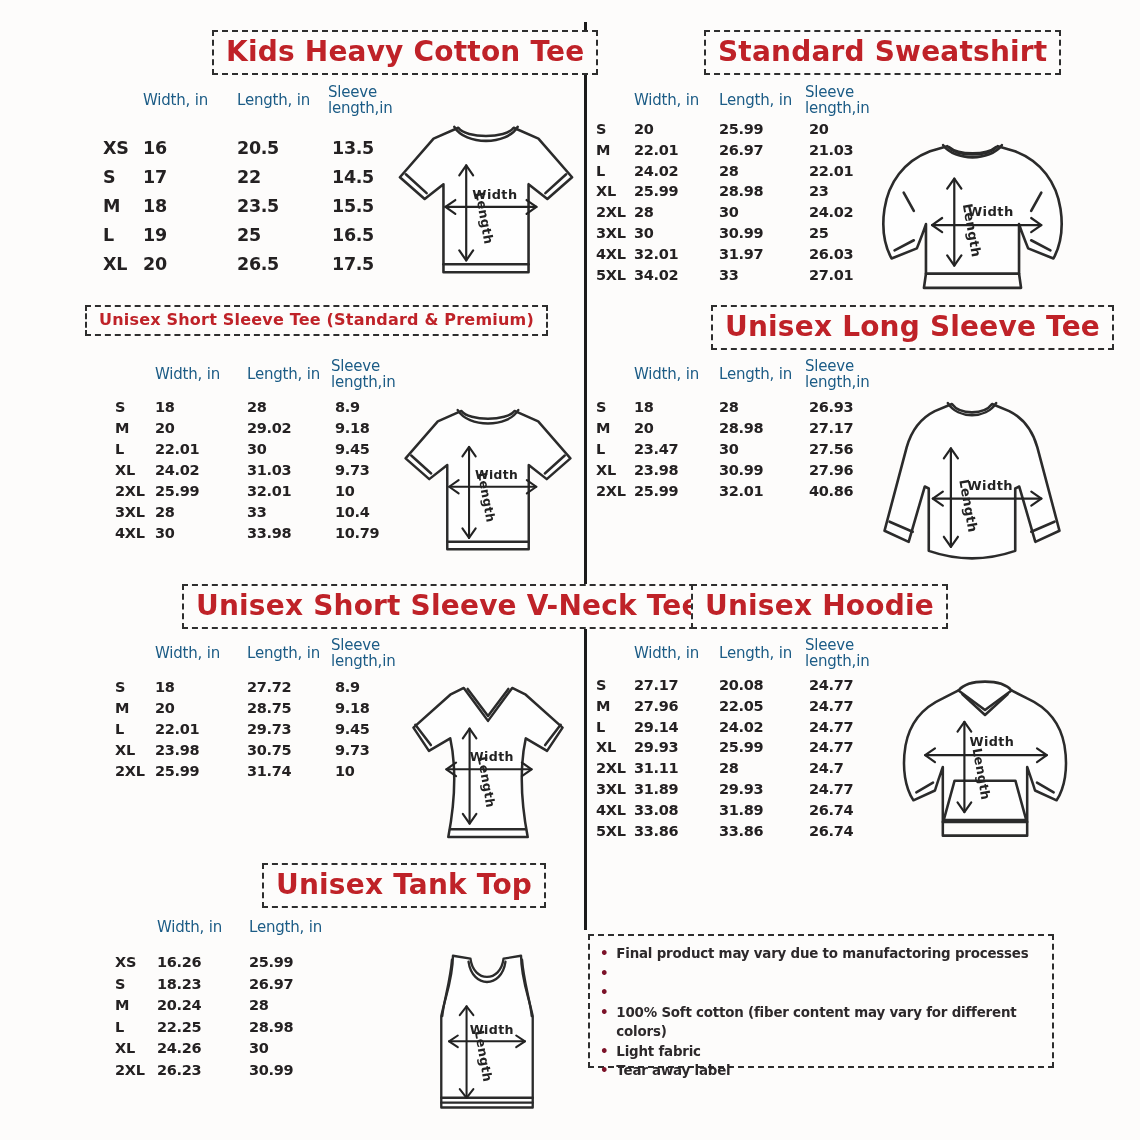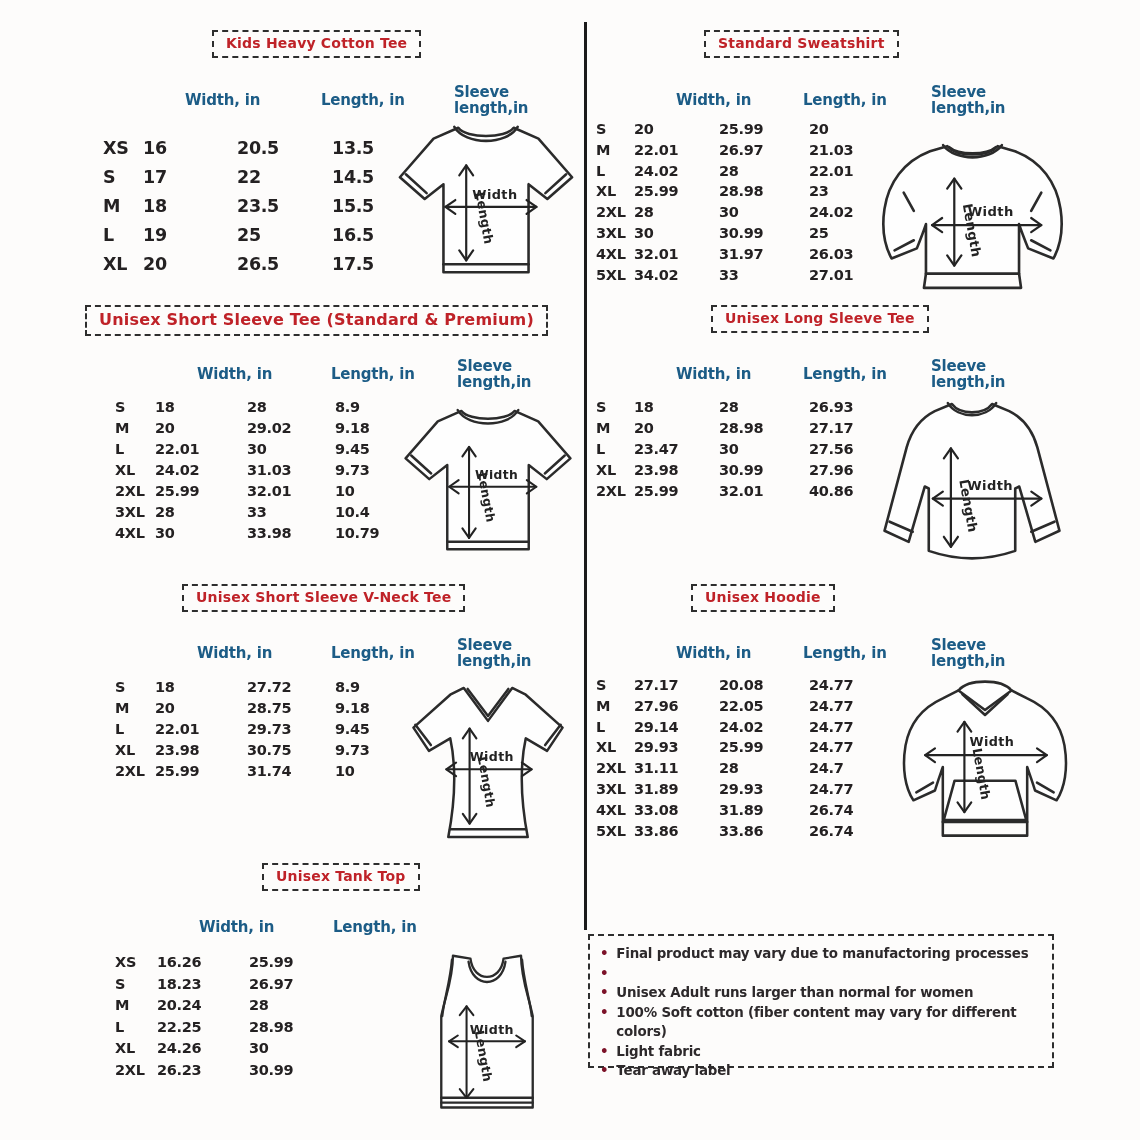--- a/index.html
+++ b/index.html
@@ -11,35 +11,34 @@
     color:#242122;
     overflow:hidden;
   }
   .sec{position:static}
   .tbox{
     position:absolute;
     border:2px dashed #2e2e2e;
     background:#fdfcfb;
     color:#bf2228;
     font-weight:bold;
-    font-size:14px;
+    font-size:28px;
     letter-spacing:.2px;
     padding:3px 12px 5px;
     white-space:nowrap;
     text-align:center;
   }
   .thead,.tbody{position:absolute;display:grid}
   .thead{
     align-items:center;
     height:44px;
     color:#1c5c86;
-    font-weight:bold;
+    font-weight:normal;
     font-size:15px;
     letter-spacing:-.2px;
-    gap:42px;
   }
   .thead .sl{
     white-space:pre-line;
     line-height:1.08;
     transform:translateX(-4px);
   }
   .tbody{
     font-weight:bold;
     color:#242122;
     letter-spacing:-.3px;
@@ -467,21 +466,20 @@
 <div class="notes">
   <div class="note">
       <span class="b">•</span>
       <span>Final product may vary due to manufactoring processes</span>
     </div>
   <div class="note">
       <span class="b">•</span>
     </div>
   <div class="note">
       <span class="b">•</span>
-      <span>Unisex Adult runs larger than normal for women</span>
     </div>
   <div class="note">
       <span class="b">•</span>
       <span>100% Soft cotton (fiber content may vary for different colors)</span>
     </div>
   <div class="note">
       <span class="b">•</span>
       <span>Light fabric</span>
     </div>
   <div class="note">

